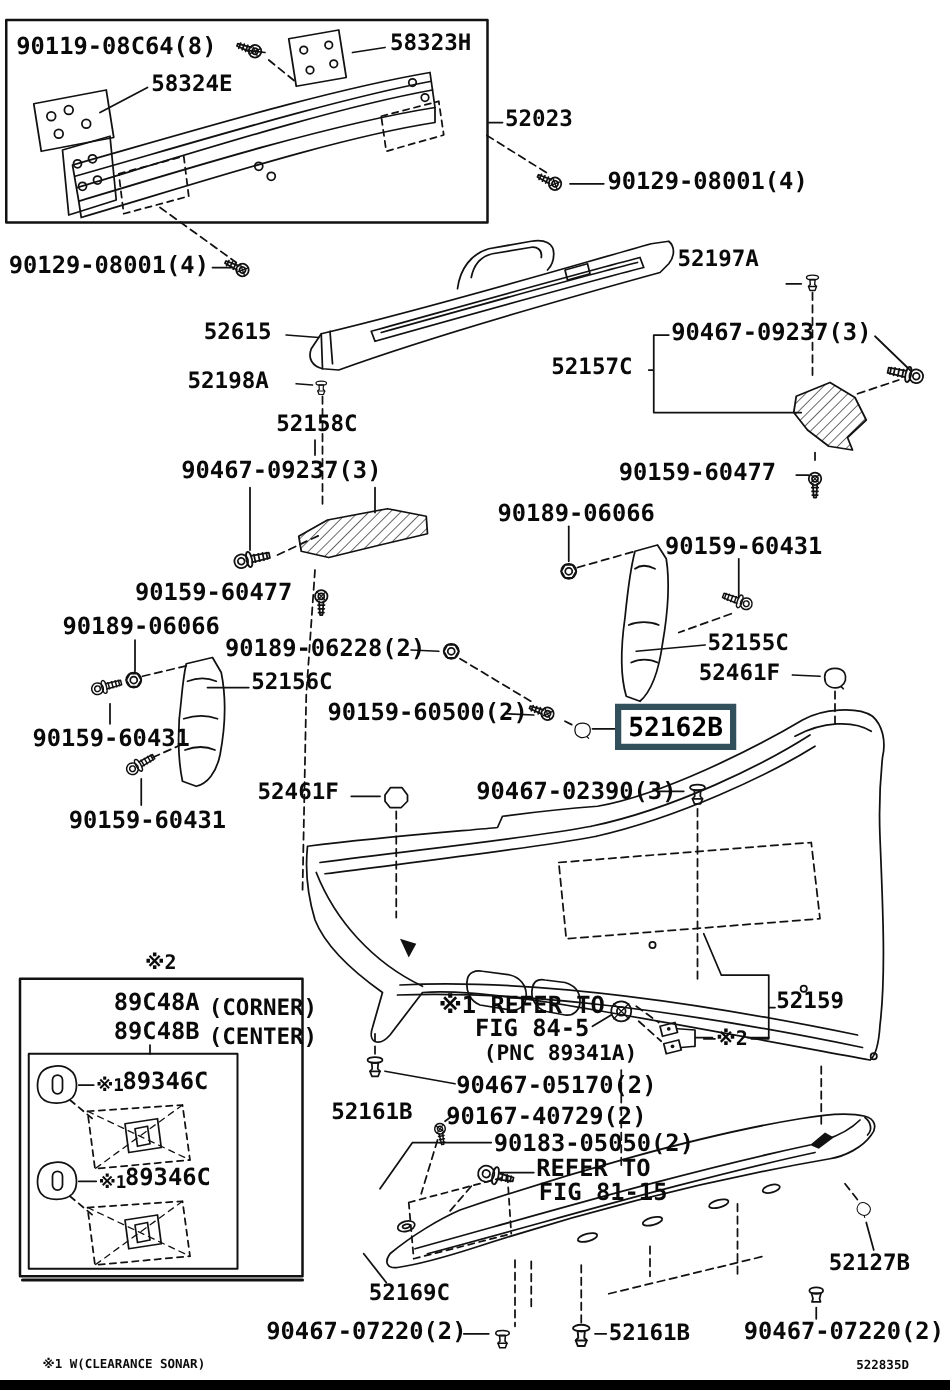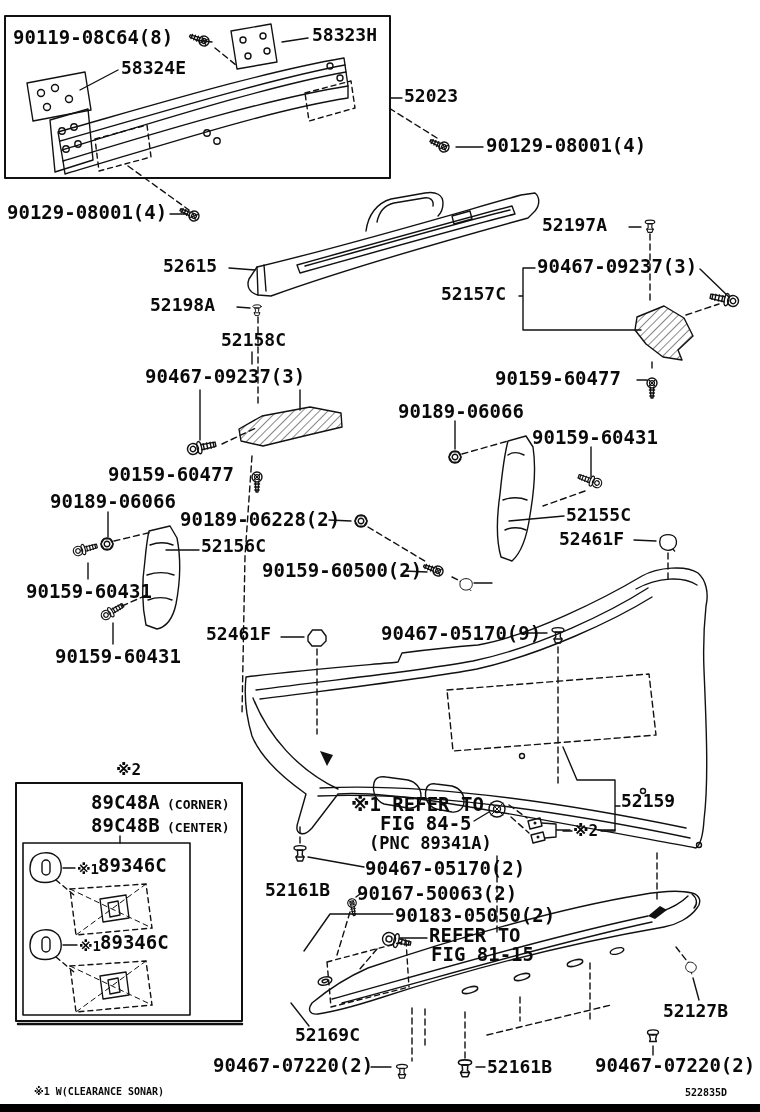--- a/index.html
+++ b/index.html
@@ -6,21 +6,21 @@
   .stage{position:relative;width:760px;height:1112px;background:#ffffff;overflow:hidden;
          font-family:"DejaVu Sans Mono","DejaVu Sans",monospace;}
   svg.canvas{position:absolute;left:0;top:0;}
   .lbl{position:absolute;font-weight:bold;color:#0a0a0a;line-height:1;white-space:nowrap;z-index:5;}
   .s21{font-size:18px;}
   .s19{font-size:19px;}
   .s17{font-size:17px;}
   .s16{font-size:16px;}
   .s15{font-size:10px;}
   .s14{font-size:14px;}
-  .s13{font-size:13px;}
+  .s13{font-size:18px;}
   .hl-box{position:absolute;left:492px;top:563px;width:97px;height:37px;border:5px solid #31505c;
           box-sizing:border-box;background:#fff;display:flex;align-items:center;justify-content:center;
           font-weight:bold;font-size:21px;z-index:6;}
   .footer-bar{position:absolute;left:0;top:1104px;width:760px;height:8px;background:#000;z-index:7;}
 </style>
 </head>
 <body>
 
 <div class="stage">
 
@@ -293,49 +293,52 @@
     <use href="#ic-washerbolt" transform="translate(389,939) rotate(12)"></use>
   </g>
 </svg>
 
 <div class="lbl s19" style="left:13px;top:28px">90119-08C64(8)</div>
 <div class="lbl s21" style="left:312px;top:26px">58323H</div>
 <div class="lbl s21" style="left:121px;top:59px">58324E</div>
 <div class="lbl s21" style="left:404px;top:87px">52023</div>
 <div class="lbl s19" style="left:486px;top:136px">90129-08001(4)</div>
 <div class="lbl s19" style="left:7px;top:203px">90129-08001(4)</div>
-<div class="lbl s21" style="left:542px;top:216px">52197A</div>
+<div class="lbl s21" style="left:542px;top:199px">52197A</div>
 <div class="lbl s19" style="left:537px;top:257px">90467-09237(3)</div>
 <div class="lbl s21" style="left:163px;top:257px">52615</div>
 <div class="lbl s21" style="left:441px;top:285px">52157C</div>
 <div class="lbl s21" style="left:150px;top:296px">52198A</div>
 <div class="lbl s21" style="left:221px;top:331px">52158C</div>
 <div class="lbl s19" style="left:145px;top:367px">90467-09237(3)</div>
 <div class="lbl s19" style="left:495px;top:369px">90159-60477</div>
 <div class="lbl s19" style="left:398px;top:402px">90189-06066</div>
 <div class="lbl s19" style="left:532px;top:428px">90159-60431</div>
 <div class="lbl s19" style="left:108px;top:465px">90159-60477</div>
 <div class="lbl s19" style="left:50px;top:492px">90189-06066</div>
 <div class="lbl s19" style="left:180px;top:510px">90189-06228(2)</div>
 <div class="lbl s21" style="left:201px;top:537px">52156C</div>
 <div class="lbl s21" style="left:566px;top:506px">52155C</div>
 <div class="lbl s21" style="left:559px;top:530px">52461F</div>
 <div class="lbl s19" style="left:262px;top:561px">90159-60500(2)</div>
+<div class="hl-box">
+  <span>52162B</span>
+</div>
 <div class="lbl s19" style="left:26px;top:582px">90159-60431</div>
 <div class="lbl s19" style="left:55px;top:647px">90159-60431</div>
 <div class="lbl s21" style="left:206px;top:625px">52461F</div>
-<div class="lbl s19" style="left:381px;top:624px">90467-05170(9)</div>
+<div class="lbl s19" style="left:381px;top:624px">90467-02390(3)</div>
 <div class="lbl s21" style="left:621px;top:792px">52159</div>
 <div class="lbl s19" style="left:351px;top:795px">※1 REFER TO</div>
 <div class="lbl s19" style="left:380px;top:814px">FIG 84-5</div>
-<div class="lbl s17" style="left:369px;top:835px">(PNC 89341A)</div>
+<div class="lbl s17" style="left:387px;top:835px">(PNC 89341A)</div>
 <div class="lbl s16" style="left:573px;top:823px">※2</div>
 <div class="lbl s19" style="left:365px;top:859px">90467-05170(2)</div>
 <div class="lbl s21" style="left:265px;top:881px">52161B</div>
-<div class="lbl s19" style="left:357px;top:884px">90167-50063(2)</div>
+<div class="lbl s19" style="left:357px;top:884px">90167-40729(2)</div>
 <div class="lbl s19" style="left:395px;top:906px">90183-05050(2)</div>
 <div class="lbl s19" style="left:429px;top:926px">REFER TO</div>
 <div class="lbl s19" style="left:431px;top:945px">FIG 81-15</div>
 <div class="lbl s16" style="left:116px;top:762px">※2</div>
 <div class="lbl s19" style="left:91px;top:793px">89C48A</div>
 <div class="lbl s13" style="left:167px;top:798px">(CORNER)</div>
 <div class="lbl s19" style="left:91px;top:816px">89C48B</div>
 <div class="lbl s13" style="left:167px;top:821px">(CENTER)</div>
 <div class="lbl s14" style="left:77px;top:862px">※1</div>
 <div class="lbl s19" style="left:98px;top:856px">89346C</div>

